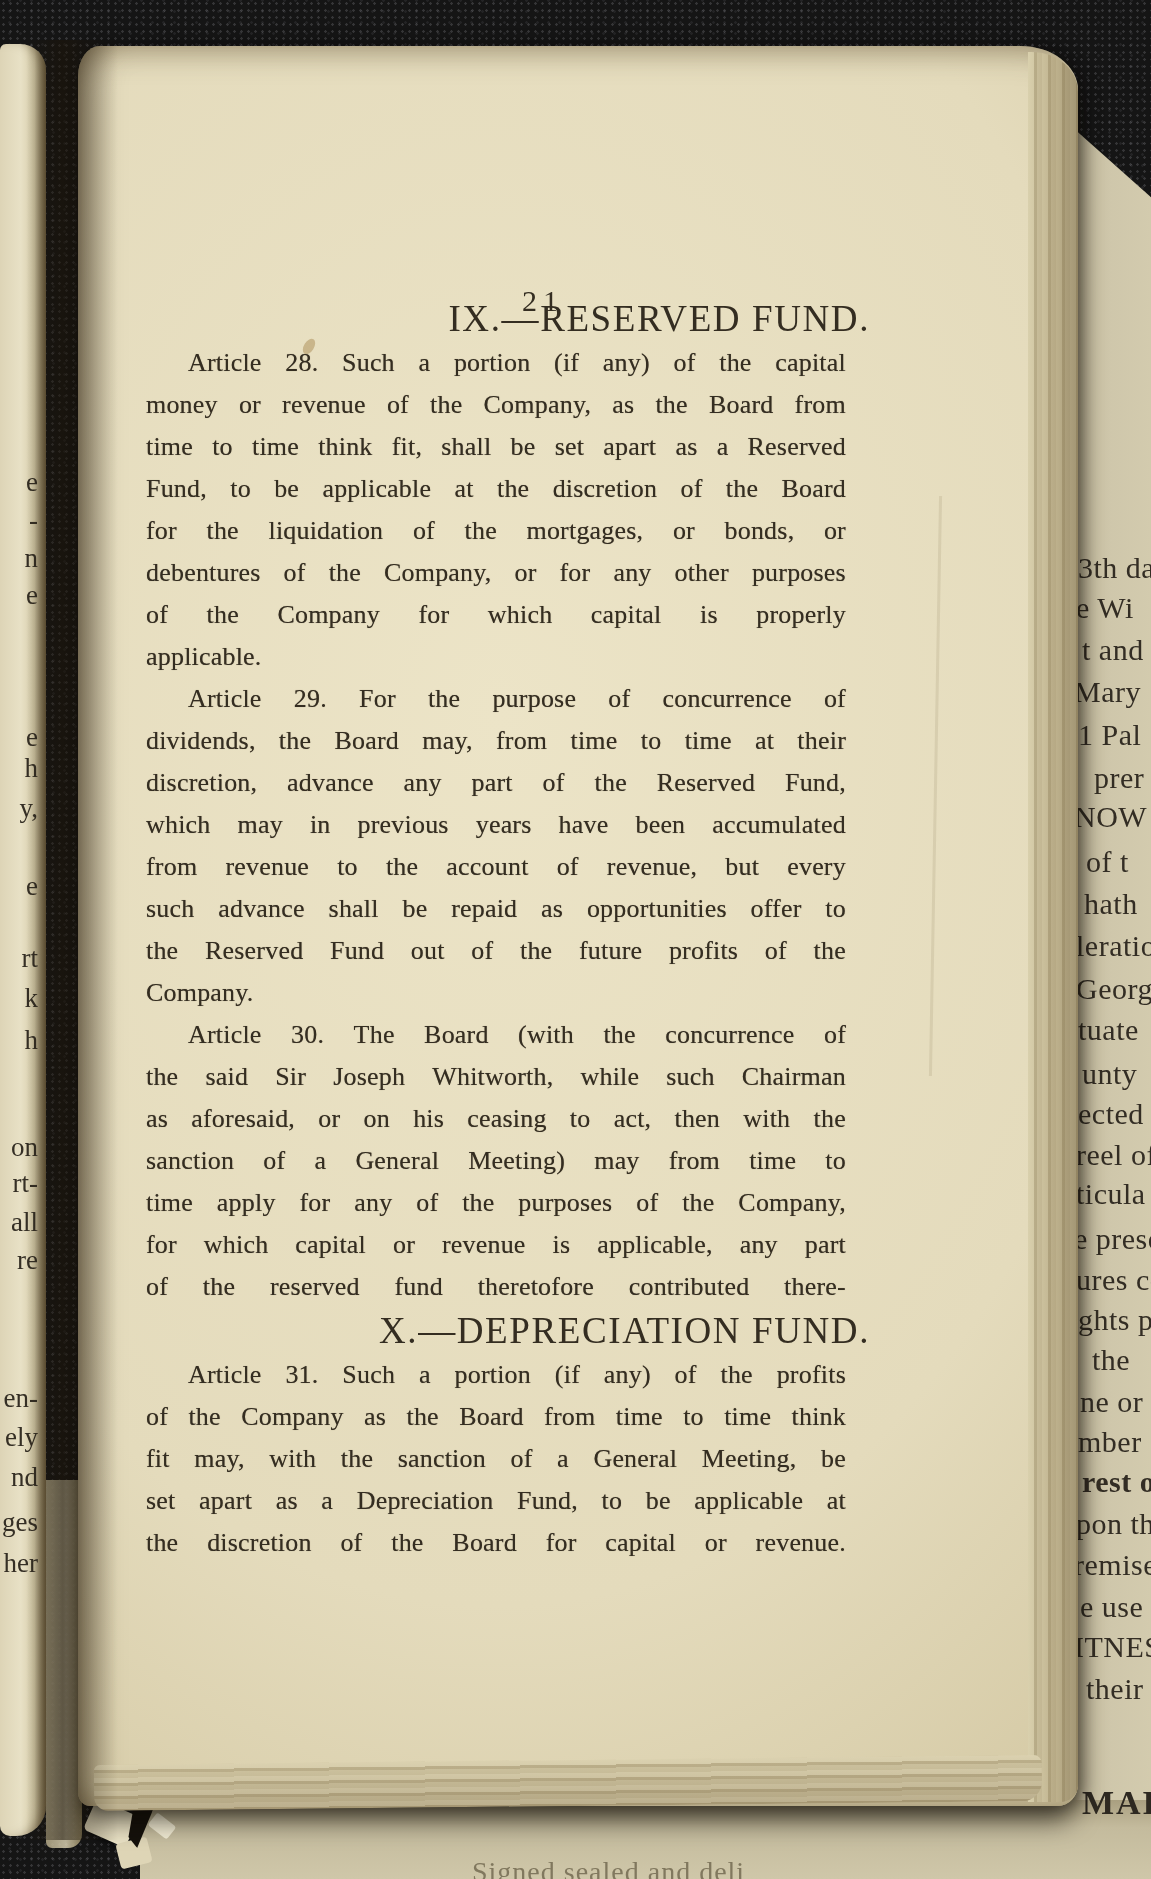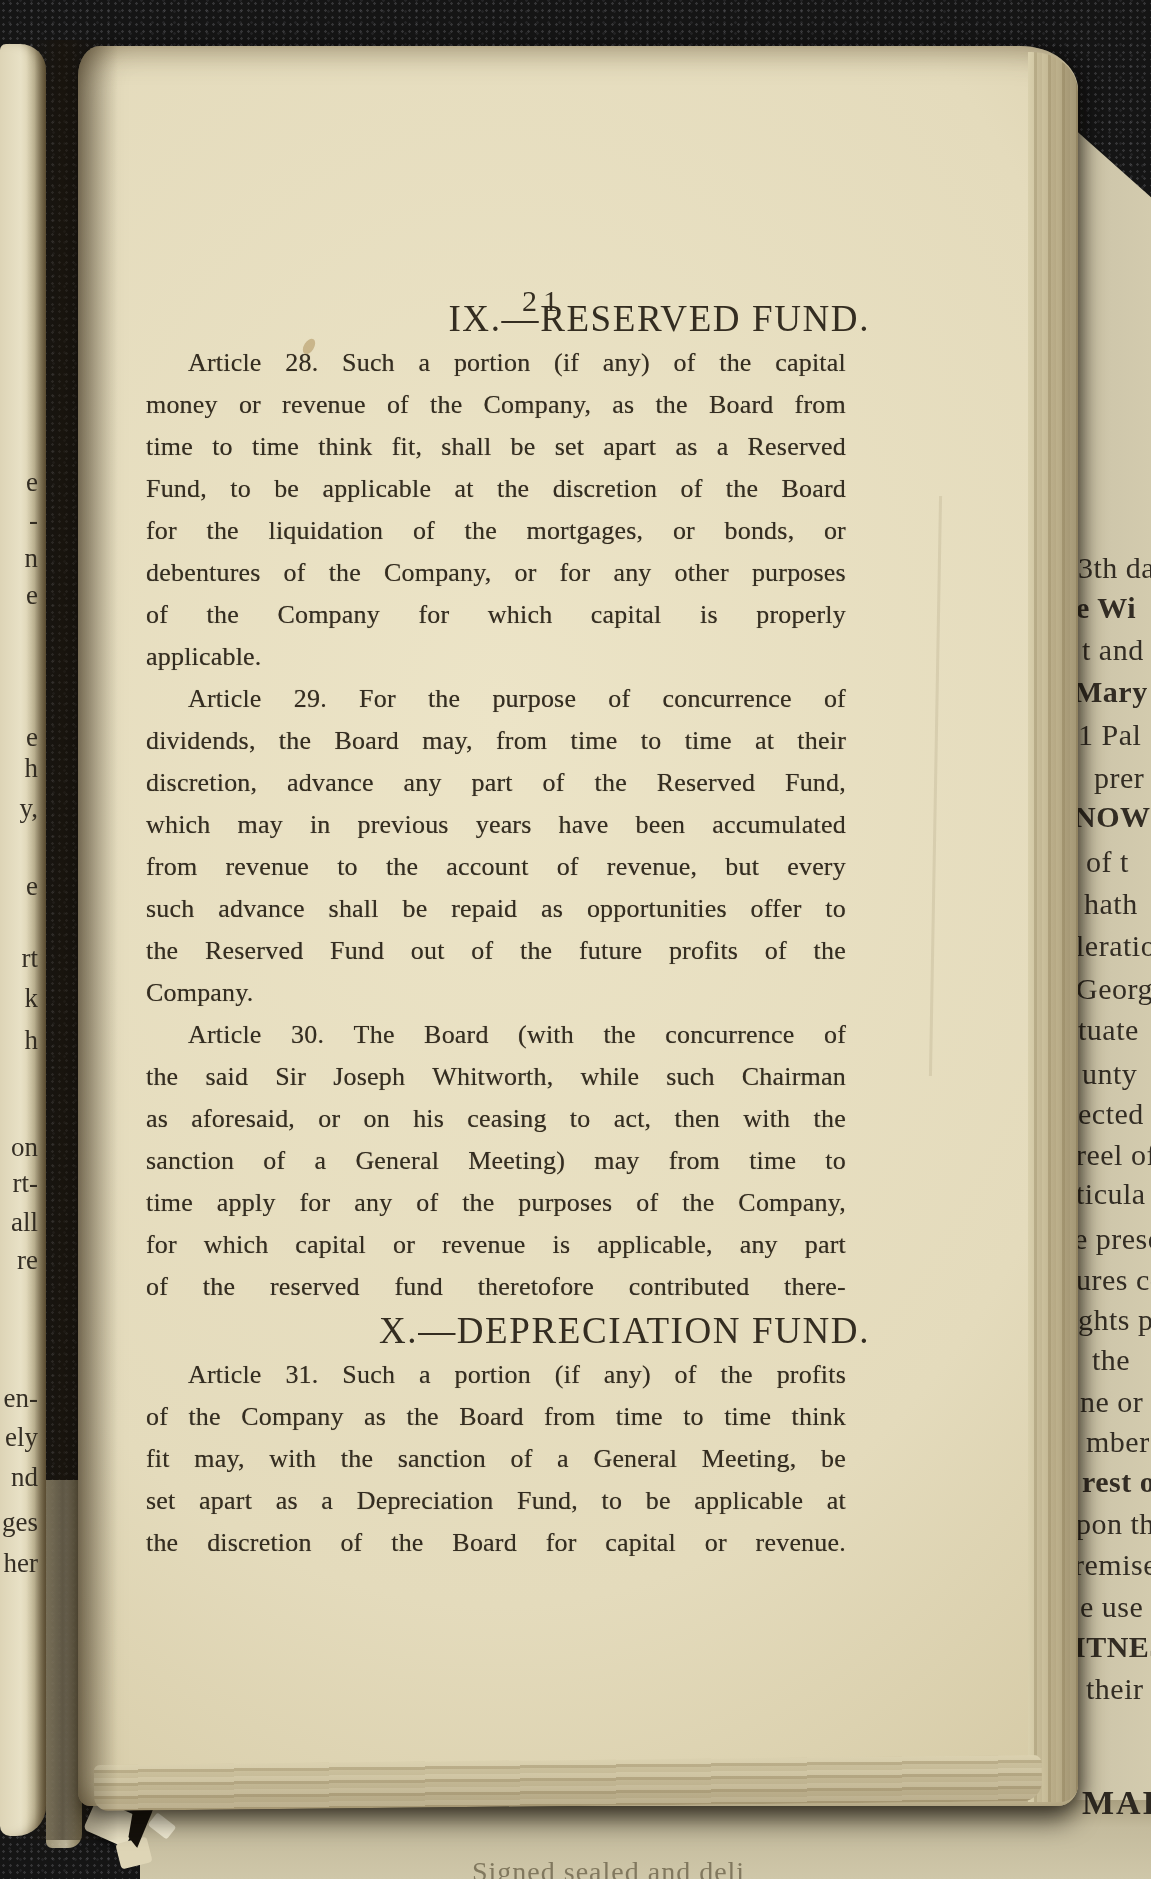--- a/index.html
+++ b/index.html
@@ -17,21 +17,21 @@
   .right-underpage{
     position:absolute;left:1062px;top:118px;width:89px;height:1761px;
     background:linear-gradient(90deg,#a79d7e 0,#c2b99c 22%,#cfc7ab 55%,#d3cbae 100%);
     clip-path:polygon(0 0,100% 4.5%,100% 100%,0 100%);
     box-shadow:inset 12px 0 16px -6px rgba(70,55,30,.6);
   }
   .right-frag{
     position:absolute;font-size:30px;color:#332d24;line-height:42px;white-space:pre;
     letter-spacing:.5px;
   }
-  .right-frag.b{font-weight:bold;}
+  .right-frag.b{font-weight:normal;}
   
   .bottom-underpage{
     position:absolute;left:140px;top:1800px;width:1011px;height:79px;
     background:linear-gradient(180deg,#a99f80 0,#c4bb9d 35%,#cfc7a9 100%);
   }
   .corner-text{
     position:absolute;left:1082px;top:1784px;font-size:34px;font-weight:bold;
     color:#2e2921;letter-spacing:2px;
   }
   .bottom-text{
@@ -140,21 +140,21 @@
         <div class="right-frag" style="top: 891px; left: 16px;">tuate</div>
         <div class="right-frag" style="top: 935px; left: 20px;">unty</div>
         <div class="right-frag" style="top: 975px; left: 16px;">ected</div>
         <div class="right-frag" style="top: 1016px; left: 14px;">reel of</div>
         <div class="right-frag" style="top: 1055px; left: 14px;">ticula</div>
         <div class="right-frag" style="top: 1100px; left: 12px;">e prese</div>
         <div class="right-frag" style="top: 1141px; left: 14px;">ures co</div>
         <div class="right-frag" style="top: 1181px; left: 16px;">ghts p</div>
         <div class="right-frag" style="top: 1221px; left: 30px;">the</div>
         <div class="right-frag" style="top: 1263px; left: 18px;">ne or</div>
-        <div class="right-frag" style="top: 1303px; left: 16px; padding-left: 8px;">mber</div>
+        <div class="right-frag" style="top: 1303px; left: 16px;">mber</div>
         <div class="right-frag" style="top: 1343px; left: 20px; font-weight: bold;">rest o</div>
         <div class="right-frag" style="top: 1385px; left: 14px;">pon th</div>
         <div class="right-frag" style="top: 1426px; left: 12px;">remises</div>
         <div class="right-frag" style="top: 1468px; left: 18px;">e use</div>
         <div class="right-frag b" style="top: 1508px; left: 12px;">ITNES</div>
         <div class="right-frag" style="top: 1550px; left: 24px;">their</div>
       </div>
   </div>
 
   <div class="bottom-underpage"></div>

